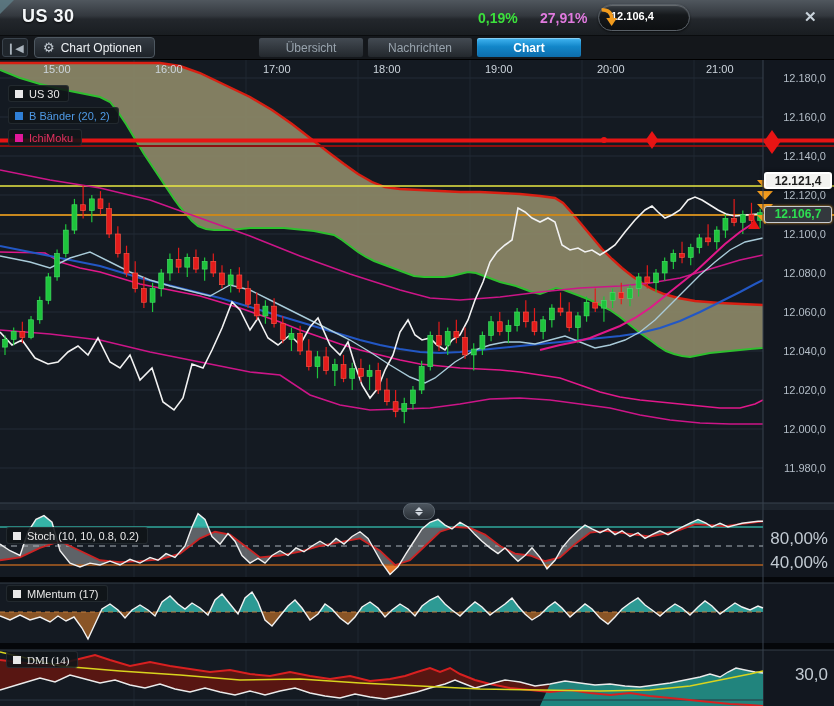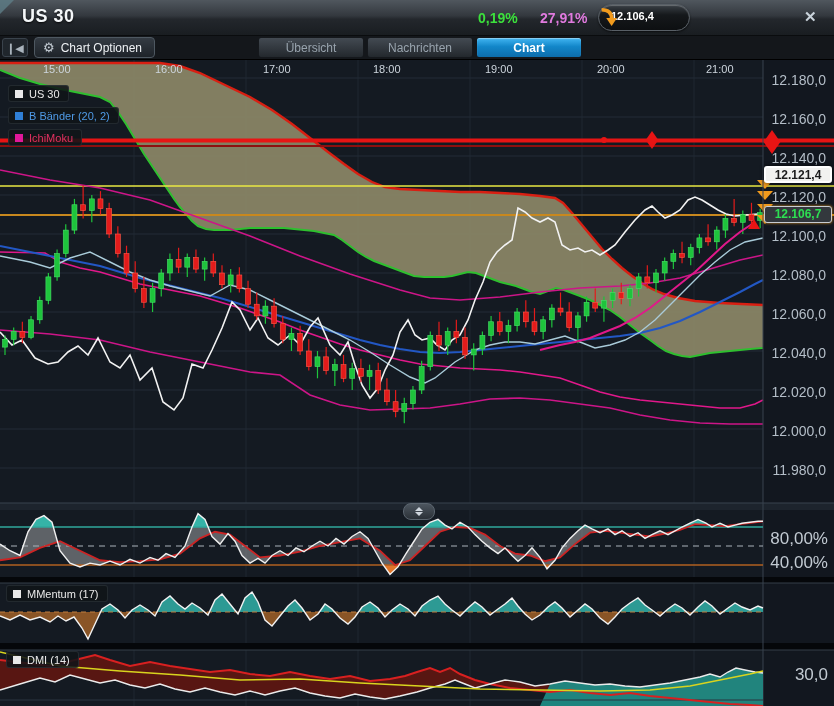--- a/index.html
+++ b/index.html
@@ -37,21 +37,21 @@
     font-size:12px;cursor:pointer;border-radius:3px;
     background:linear-gradient(#434a52,#23282d);color:#98a3ad;border:1px solid #15181c;}
   .tab.active{background:linear-gradient(#41b5f2,#1286c9 45%,#0d6dab);color:#fff;font-weight:bold;
     box-shadow:inset 0 1px 1px rgba(255,255,255,.4);text-align:center;}
   .winctrl{position:absolute;top:44px;display:flex;gap:6px;}
   .winctrl span{display:block;width:11px;height:9px;border:1px solid #78828c;cursor:pointer;}
   .winctrl .mini{border:none;border-bottom:3px solid #78828c;height:8px;}
   .winctrl .grid9{background:linear-gradient(#5a646e,#3c444c);border-color:#88929c;}
   
   .time-text{position:absolute;top:63px;font-size:11px;color:#cdd5dd;}
-  .price-text{position:absolute;left:768px;width:58px;text-align:right;font-size:14px;color:#b4bec8;}
+  .price-text{position:absolute;left:768px;width:58px;text-align:right;font-size:11px;color:#b4bec8;}
   .pill{position:absolute;height:17px;padding:2px 8px 0 6px;border-radius:3px;cursor:pointer;
     background:rgba(16,20,24,.88);border:1px solid rgba(70,80,90,.35);font-size:11px;white-space:nowrap;}
   .pill .sq{display:inline-block;width:8px;height:8px;margin-right:6px;}
   .ylabel{position:absolute;left:764px;width:68px;height:17px;border-radius:3px;font-size:12px;
     font-weight:bold;text-align:center;line-height:15px;}
   .ylabel.light{background:#f2f2f0;border:2px solid #fff;color:#1c1c1c;box-shadow:0 0 4px rgba(0,0,0,.7);}
   .ylabel.cur{background:#33383d;border:1px solid #c9cdd1;color:#2de052;box-shadow:0 0 3px #d89020;}
   .lvl-text{position:absolute;left:768px;width:60px;text-align:right;font-size:17px;color:#c2cad2;}
   .splitter-pill{position:absolute;left:403px;top:503px;width:32px;height:17px;border-radius:8px;cursor:pointer;
     background:linear-gradient(#4d565f,#2b3138);border:1px solid #5b656f;
@@ -402,31 +402,34 @@
       <div class="price-text" style="top: 423px;">12.000,0</div>
       <div class="price-text" style="top: 462px;">11.980,0</div>
     </div>
 
   <div id="legend">
       <div class="pill" style="left: 8px; top: 85px;"><span class="sq" style="background:#e9e9e9"></span><span style="color:#e9e9e9">US 30</span></div>
       <div class="pill" style="left: 8px; top: 107px;"><span class="sq" style="background:#2f7fd6"></span><span style="color:#4f9ae6">B Bänder (20, 2)</span></div>
       <div class="pill" style="left: 8px; top: 129px;"><span class="sq" style="background:#e0189a"></span><span style="color:#e03060">IchiMoku</span></div>
     </div>
 
-  <div class="ylabel light" style="top:166px;">12.121,4</div>
+  <div class="ylabel light" style="top:172px;">12.121,4</div>
   <div class="ylabel cur" style="top:206px;">12.106,7</div>
 
   <div class="splitter-pill">
     <div class="tri-up"></div>
     <div class="tri-dn"></div>
   </div>
 
+  <div class="pill" style="left:6px;top:527px;">
+    <span class="sq" style="background:#e9e9e9;"></span><span style="color:#e9e9e9;">Stoch (10, 10, 0.8, 0.2)</span>
+  </div>
   <div class="pill" style="left:6px;top:585px;">
     <span class="sq" style="background:#e9e9e9;"></span><span style="color:#e9e9e9;">MMentum (17)</span>
   </div>
-  <div class="pill" style="left:6px;top:651px;">
+  <div class="pill" style="left:6px;top:651px;font-family:Liberation Serif, serif;">
     <span class="sq" style="background:#e9e9e9;"></span><span style="color:#e9e9e9;">DMI (14)</span>
   </div>
 
   <div class="lvl-text" style="top:529px;">80,00%</div>
   <div class="lvl-text" style="top:553px;">40,00%</div>
   <div class="lvl-text" style="top:665px;">30,0</div>
 </div>
 
 </body></html>

